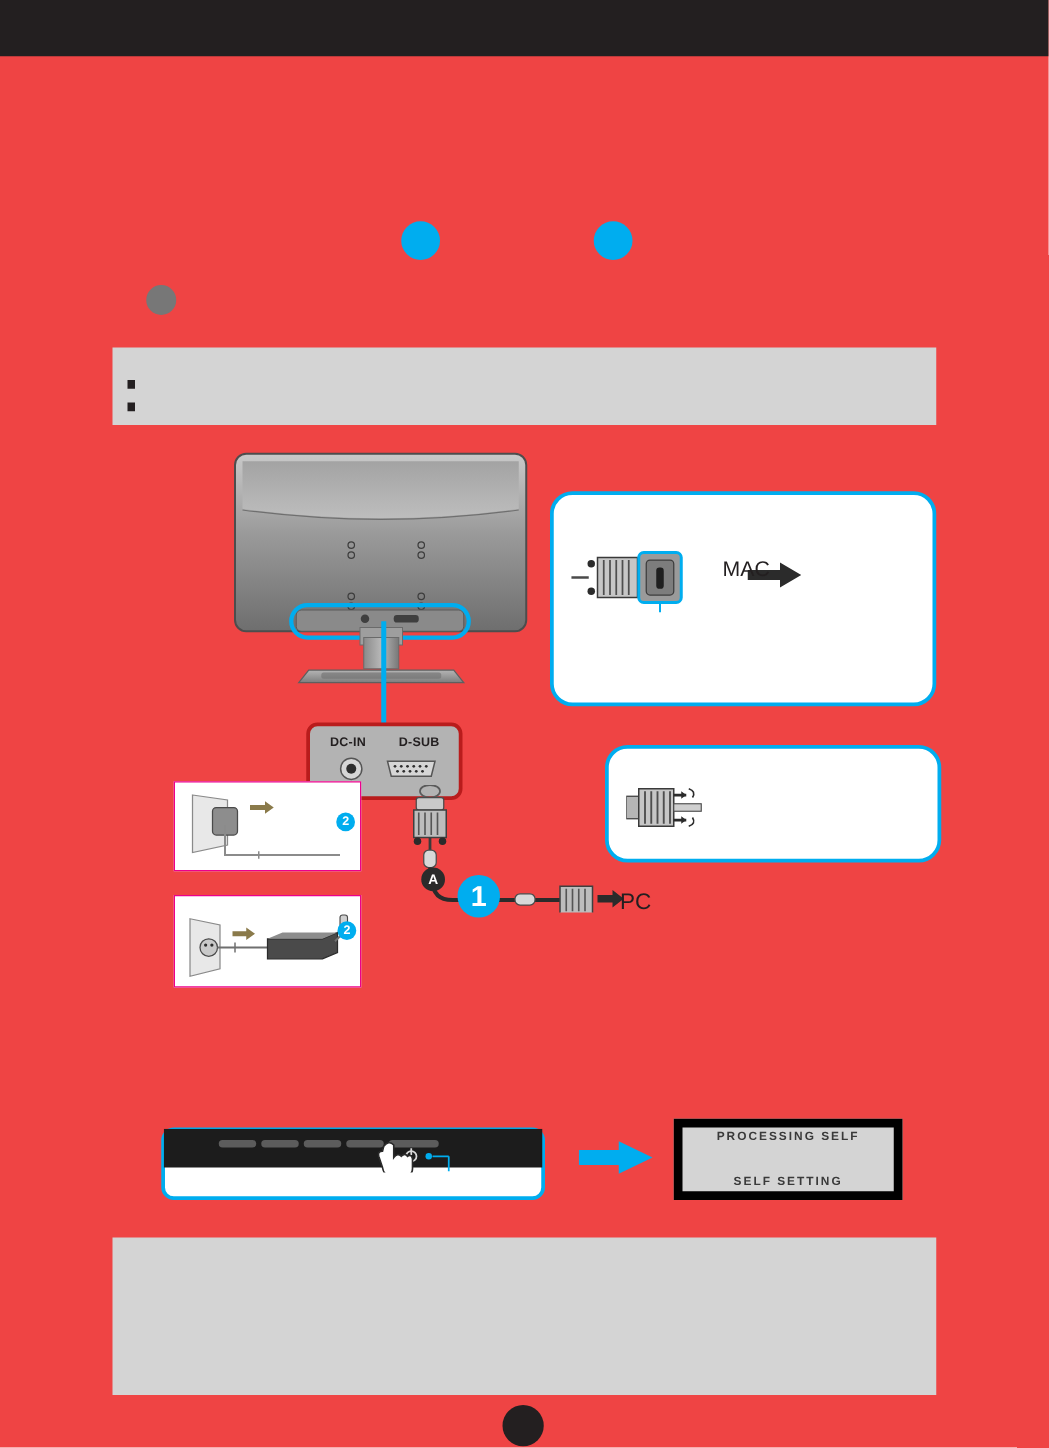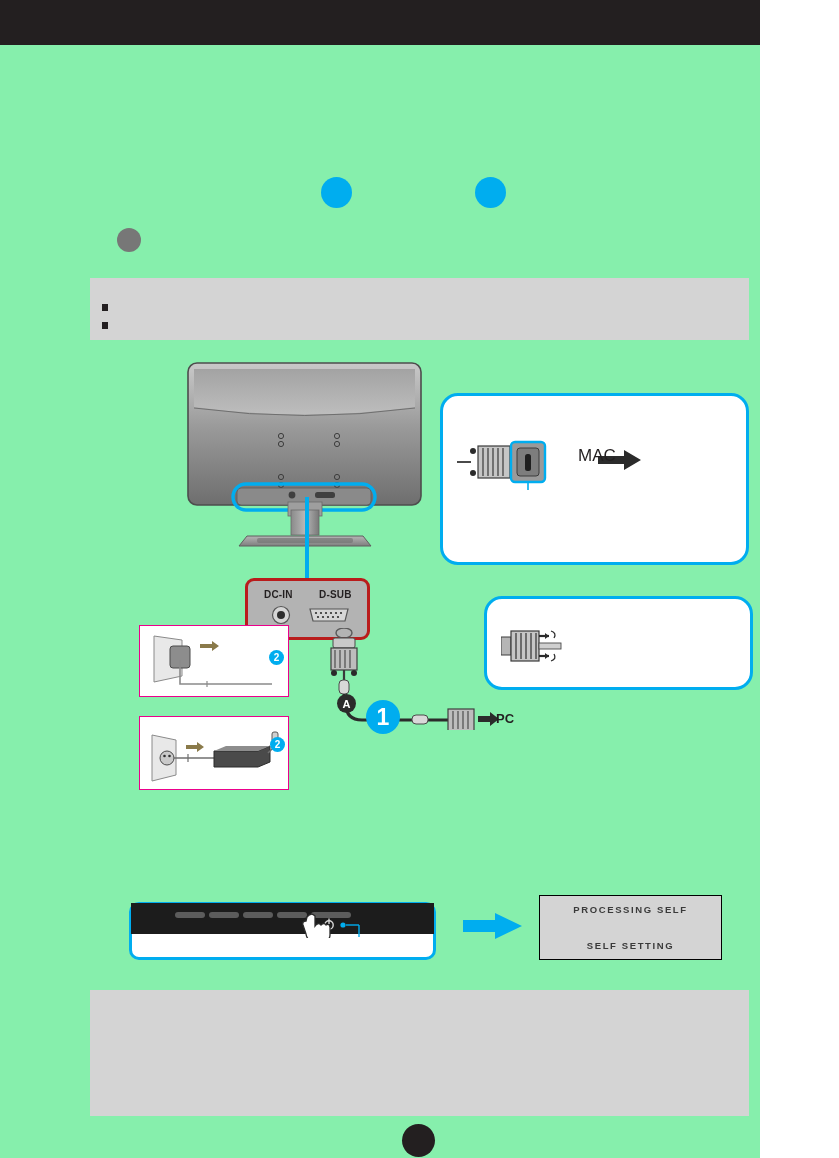--- a/index.html
+++ b/index.html
@@ -4,23 +4,23 @@
 <title>Monitor Connecting Manual Page</title>
 <style>
   * { box-sizing: border-box; }
   html, body {
     margin: 0; padding: 0;
     background: #ffffff;
     font-family: "Liberation Sans", sans-serif;
   }
   #page {
     position: relative;
-    width: 760px;
+    width: 839px;
     height: 1158px;
-    background: #86efac;
+    background: #ef4444;
     overflow: hidden;
   }
 
   
   .header-band {
     position: absolute;
     left: 0; top: 0;
     width: 839px; height: 45px;
     background: #231f20;
   }
@@ -164,21 +164,21 @@
     display: flex;
     align-items: center;
     justify-content: center;
   }
   #badge-a { left: 337px; top: 694px; }
 
   
   #label-pc {
     position: absolute;
     left: 496px; top: 711px;
-    font-size: 13px; font-weight: bold; color: #231f20;
+    font-size: 18px; font-weight: normal; color: #231f20;
   }
   #label-mac {
     position: absolute;
     left: 578px; top: 446px;
     font-size: 17px; color: #231f20;
   }
 
   
   #bezel-wrap {
     position: absolute;
@@ -192,21 +192,21 @@
     left: 463px; top: 911px;
     width: 60px; height: 30px;
   }
 
   
   #osd-box {
     position: absolute;
     left: 539px; top: 895px;
     width: 183px; height: 65px;
     background: #d4d4d4;
-    border: 1px solid #000000;
+    border: 7px solid #000000;
     display: flex;
     flex-direction: column;
     align-items: center;
     justify-content: center;
     gap: 25px;
   }
   .osd-line {
     font-size: 9.5px;
     letter-spacing: 1.6px;
     color: #3a3a3a;

